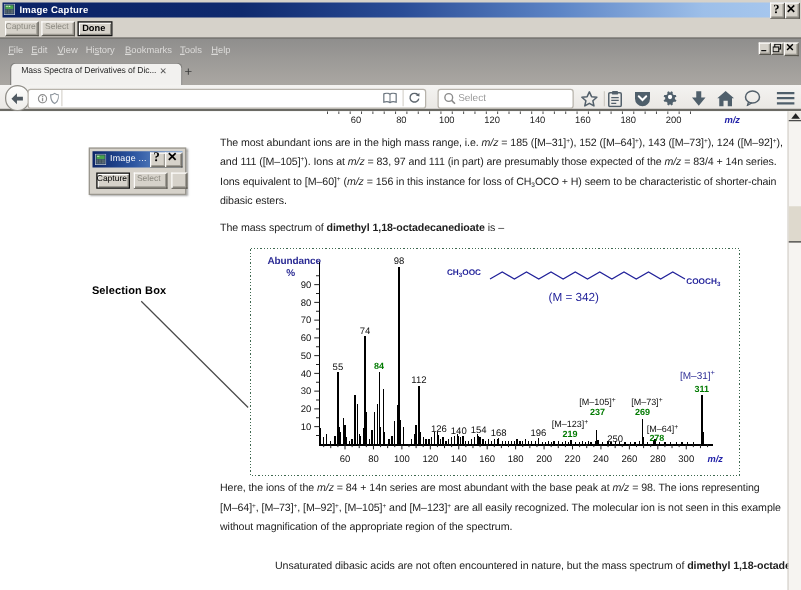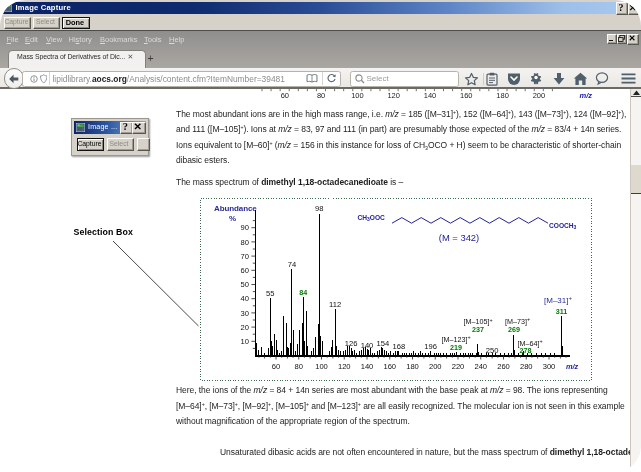--- a/index.html
+++ b/index.html
@@ -1,16 +1,16 @@
 <!DOCTYPE html>
 <html><head><meta charset="utf-8">
 <style>
   html,body{margin:0;padding:0;}
   #page{position:relative;width:641px;height:472px;overflow:hidden;
-        font-family:"Liberation Sans",sans-serif;background:#fff;border-radius:26px;}
+        font-family:"Liberation Sans",sans-serif;background:#fff;}
   .abs{position:absolute;}
   .btn3d{background:#d6d2ca;border-top:1px solid #fdfcfa;border-left:1px solid #fdfcfa;
          border-right:1px solid #58564f;border-bottom:1px solid #58564f;
          box-shadow:inset -1px -1px 0 #9f9c94;}
   .line{position:absolute;white-space:nowrap;color:#1d1d1d;font-size:8.5px;letter-spacing:-0.06px;}
   .line sup{font-size:5.2px;vertical-align:3px;line-height:0;}
   .line sub{font-size:5.2px;vertical-align:-1.5px;line-height:0;}
   .mz{font-style:italic;}
 </style></head>
 <body>
@@ -95,21 +95,20 @@
      border:1px solid #b7b3ab;border-radius:2.5px;box-sizing:border-box;"></div>
 <svg class="abs" style="left:30px;top:74.8px" width="8" height="8" viewBox="0 0 10 10">
   <circle cx="5" cy="5" r="4.1" fill="none" stroke="#909090" stroke-width="1.2"></circle>
   <rect x="4.4" y="4.3" width="1.3" height="3.2" fill="#909090"></rect>
   <rect x="4.4" y="2.2" width="1.3" height="1.3" fill="#909090"></rect>
 </svg>
 <svg class="abs" style="left:39.5px;top:74px" width="7.5" height="9.5" viewBox="0 0 10 12">
   <path d="M5 0.6 C6.5 1.8 8 2.2 9.3 2.2 C9.3 6.5 8 9.8 5 11.4 C2 9.8 0.7 6.5 0.7 2.2 C2 2.2 3.5 1.8 5 0.6 Z" fill="none" stroke="#8d959d" stroke-width="1.3"></path>
 </svg>
 <div class="abs" style="left:48.5px;top:72px;width:1px;height:13px;background:#d9d6d0;"></div>
-<div class="abs" style="left:52.5px;top:74.2px;font-size:8.4px;white-space:nowrap;color:#8c8c8c;">lipidlibrary.<span style="color:#222;font-weight:bold;">aocs.org</span>/Analysis/content.cfm?ItemNumber=39481</div>
 
 <svg class="abs" style="left:306px;top:74px" width="12" height="9" viewBox="0 0 13 10">
   <path d="M1 1.2 C3 0.4 5 0.4 6.5 1.5 C8 0.4 10 0.4 12 1.2 L12 8.6 C10 8 8 8 6.5 9 C5 8 3 8 1 8.6 Z" fill="none" stroke="#6d7780" stroke-width="1.1"></path>
   <path d="M6.5 1.5 L6.5 9" stroke="#6d7780" stroke-width="0.9"></path>
 </svg>
 <div class="abs" style="left:322px;top:72px;width:1px;height:13px;background:#d9d6d0;"></div>
 <svg class="abs" style="left:327px;top:74px" width="9.5" height="9" viewBox="0 0 11 10">
   <path d="M9.3 5.4 A4.1 4.1 0 1 1 8.6 2.1" fill="none" stroke="#5d666e" stroke-width="1.3"></path>
   <path d="M9.9 0.2 L9.9 3.6 L6.6 2.6 Z" fill="#5d666e"></path>
 </svg>

